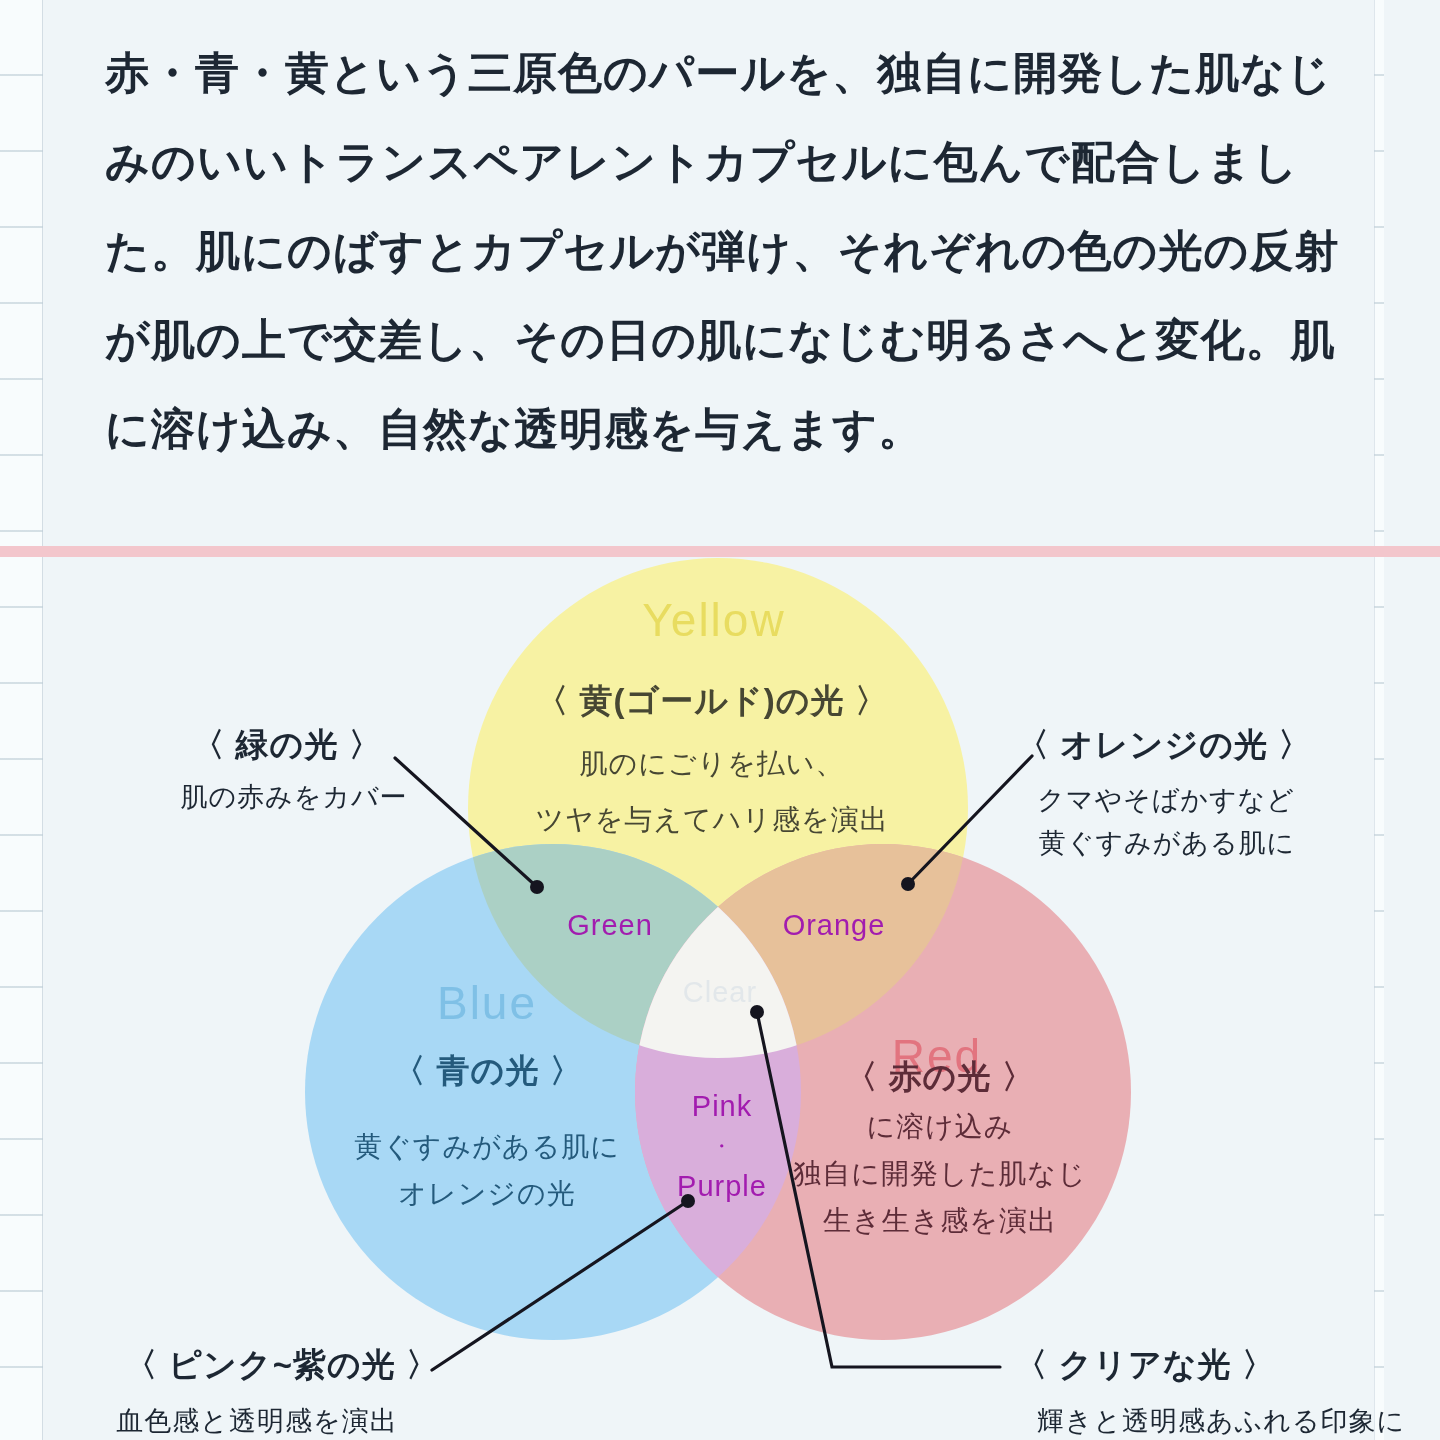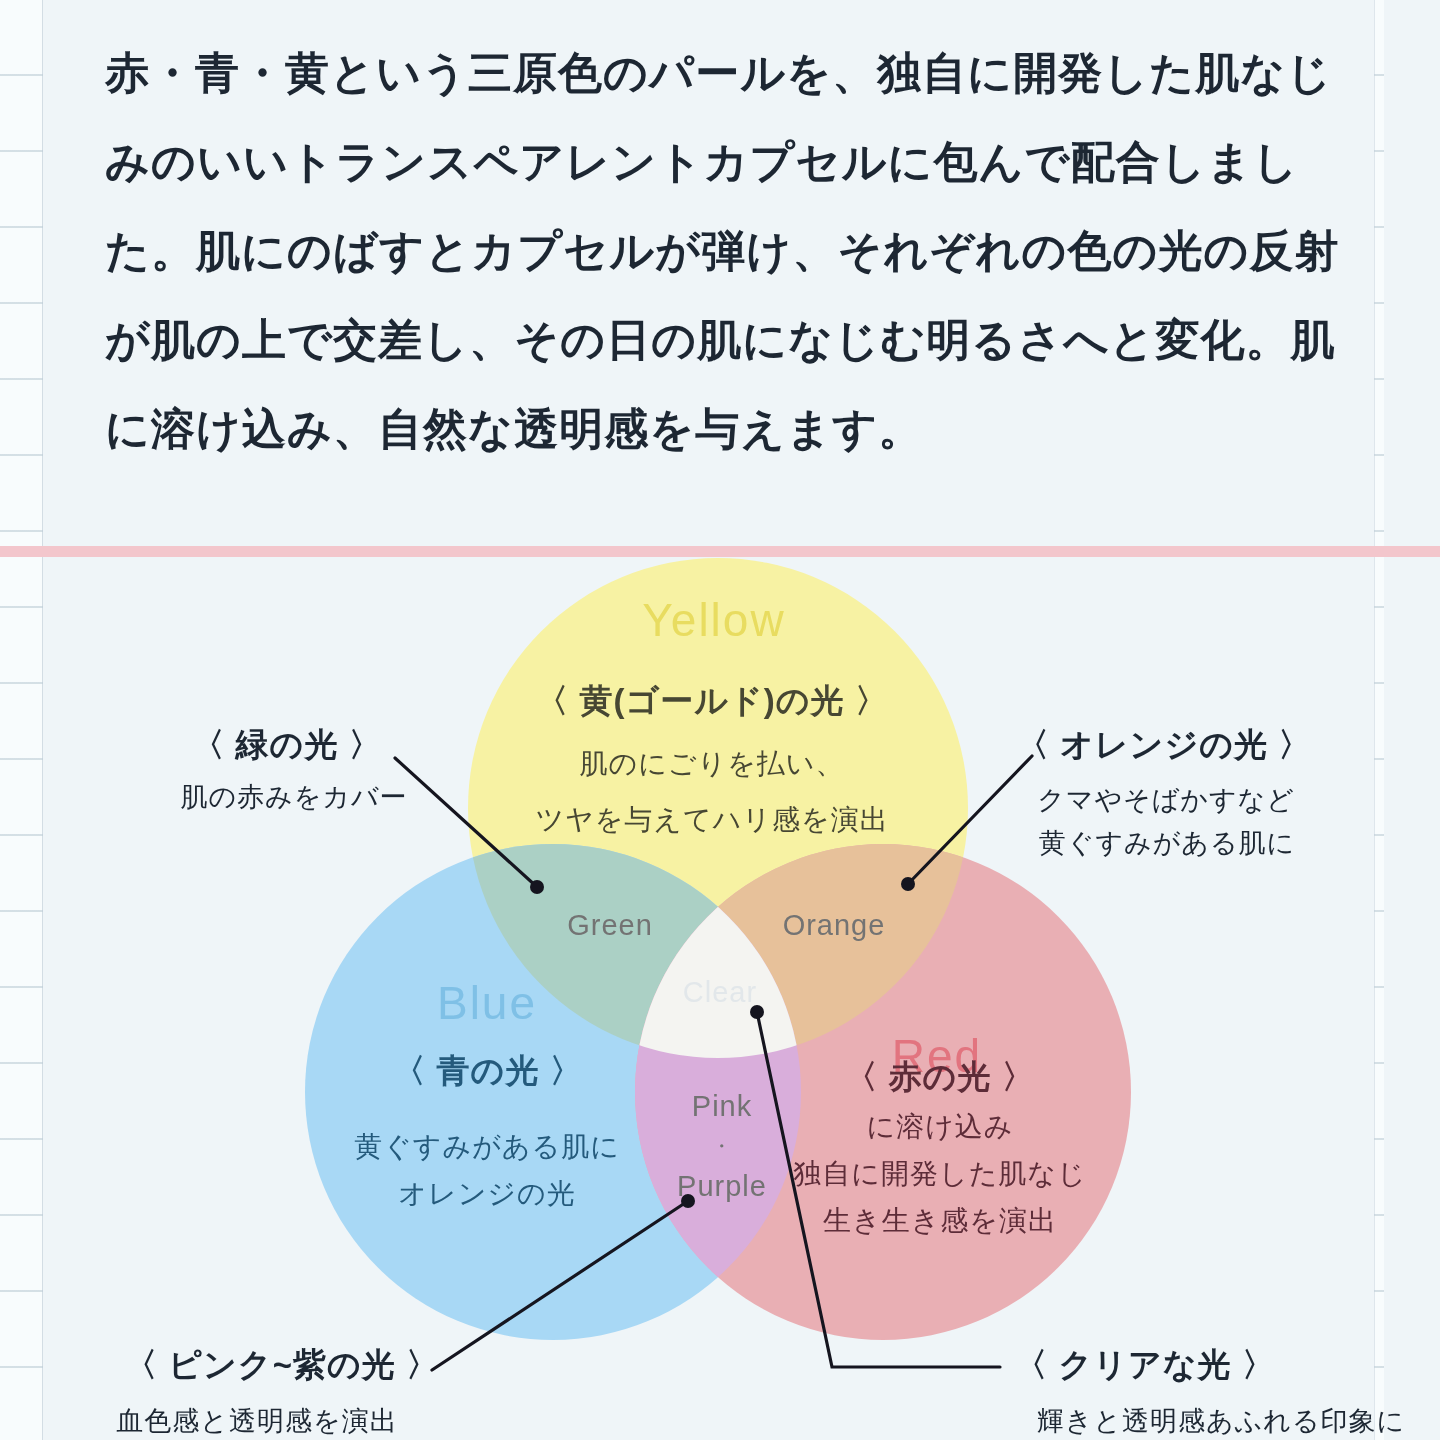--- a/index.html
+++ b/index.html
@@ -40,21 +40,21 @@
   .venn{position:absolute;inset:0;z-index:2;}
   .venn svg{position:absolute;left:0;top:0;}
 
   .lbl{
     position:absolute;transform:translate(-50%,-50%);
     white-space:nowrap;text-align:center;z-index:5;
   }
   .circle-name{font-size:46px;font-weight:400;letter-spacing:2px;}
   .circle-heading{font-size:33px;font-weight:600;letter-spacing:1px;}
   .circle-desc{font-size:28px;font-weight:500;letter-spacing:1px;}
-  .overlap-lbl{font-size:29px;font-weight:400;color:#737373;letter-spacing:1px;}
+  .overlap-lbl{font-size:29px;font-weight:400;color:#a21caf;letter-spacing:1px;}
   .ann-heading{font-size:33px;font-weight:600;color:#1d2733;letter-spacing:1px;}
   .ann-desc{font-size:27px;font-weight:500;color:#1d2733;letter-spacing:1px;}
 
   .c-yellow-name{left:714px;top:620px;color:#e8dc60;}
   .c-yellow-heading{left:712px;top:701px;color:#474733;}
   .c-yellow-d1{left:712px;top:764px;color:#474733;}
   .c-yellow-d2{left:712px;top:812px;color:#474733;margin-top:8px;}
 
   .c-blue-name{left:487px;top:1003px;color:#7fc0e6;}
   .c-blue-heading{left:488px;top:1071px;color:#245a7c;}

